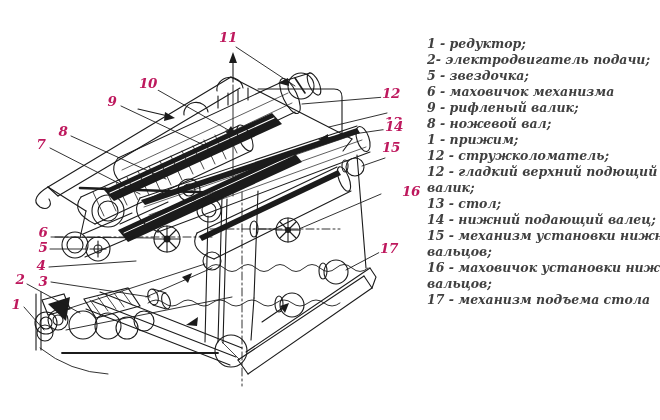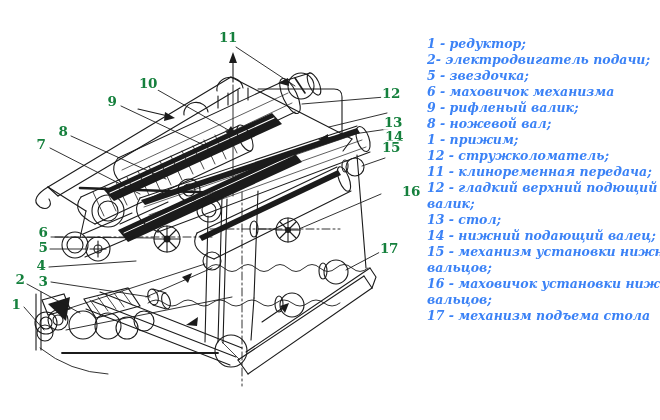--- a/index.html
+++ b/index.html
@@ -4,26 +4,26 @@
 <style>
   html,body{margin:0;padding:0;background:#fff;}
   #stage{
     position:relative;width:660px;height:420px;background:#fff;overflow:hidden;
     font-family:"DejaVu Serif", serif;
   }
   #drawing{position:absolute;left:0;top:0;width:420px;height:420px;}
   #callout-layer{position:absolute;left:0;top:0;width:420px;height:420px;pointer-events:none;}
   .callout{
     position:absolute;transform:translate(-50%,-55%);
-    font-family:"DejaVu Serif",serif;font-weight:bold;
-    font-size:13.5px;color:#15803d;letter-spacing:-0.5px;background:#fff;
+    font-family:"DejaVu Serif",serif;font-style:italic;font-weight:bold;
+    font-size:13.5px;color:#be185d;letter-spacing:-0.5px;background:#fff;
     padding:0 1px;line-height:1;
   }
   #legend{
-    position:absolute;left:427px;top:36px;width:228px;color:#3b82f6;
+    position:absolute;left:427px;top:36px;width:228px;color:#404040;
   }
   .legend-line{
     font-family:"DejaVu Serif",serif;font-style:italic;font-weight:bold;
     font-size:12.5px;line-height:16px;white-space:nowrap;
   }
   svg *{vector-effect:non-scaling-stroke;}
 </style>
 </head>
 <body>
 
@@ -256,36 +256,35 @@
       <span class="callout" style="left: 41px; top: 266px;">4</span>
       <span class="callout" style="left: 43px; top: 248px;">5</span>
       <span class="callout" style="left: 43px; top: 233px;">6</span>
       <span class="callout" style="left: 41px; top: 145px;">7</span>
       <span class="callout" style="left: 63px; top: 132px;">8</span>
       <span class="callout" style="left: 112px; top: 102px;">9</span>
       <span class="callout" style="left: 148px; top: 84px;">10</span>
       <span class="callout" style="left: 228px; top: 38px;">11</span>
       <span class="callout" style="left: 391px; top: 94px;">12</span>
       <span class="callout" style="left: 393px; top: 123px;">13</span>
-      <span class="callout" style="left: 394px; top: 137px;">14</span>
+      <span class="callout" style="left: 394px; top: 127px;">14</span>
       <span class="callout" style="left: 391px; top: 148px;">15</span>
       <span class="callout" style="left: 389px; top: 192px; margin-left: 22px;">16</span>
       <span class="callout" style="left: 389px; top: 249px;">17</span>
     </div>
 
   <div id="legend">
       <div class="legend-line">1 - редуктор;</div>
       <div class="legend-line">2- электродвигатель подачи;</div>
       <div class="legend-line">5 - звездочка;</div>
       <div class="legend-line">6 - маховичок механизма</div>
       <div class="legend-line">9 - рифленый валик;</div>
       <div class="legend-line">8 - ножевой вал;</div>
       <div class="legend-line">1 - прижим;</div>
       <div class="legend-line">12 - стружколоматель;</div>
-      <div class="legend-line">11 - клиноременная передача;</div>
       <div class="legend-line">12 - гладкий верхний подющий</div>
       <div class="legend-line">валик;</div>
       <div class="legend-line">13 - стол;</div>
       <div class="legend-line">14 - нижний подающий валец;</div>
       <div class="legend-line">15 - механизм установки нижнх</div>
       <div class="legend-line">вальцов;</div>
       <div class="legend-line">16 - маховичок установки нижних</div>
       <div class="legend-line">вальцов;</div>
       <div class="legend-line">17 - механизм подъема стола</div>
     </div>

